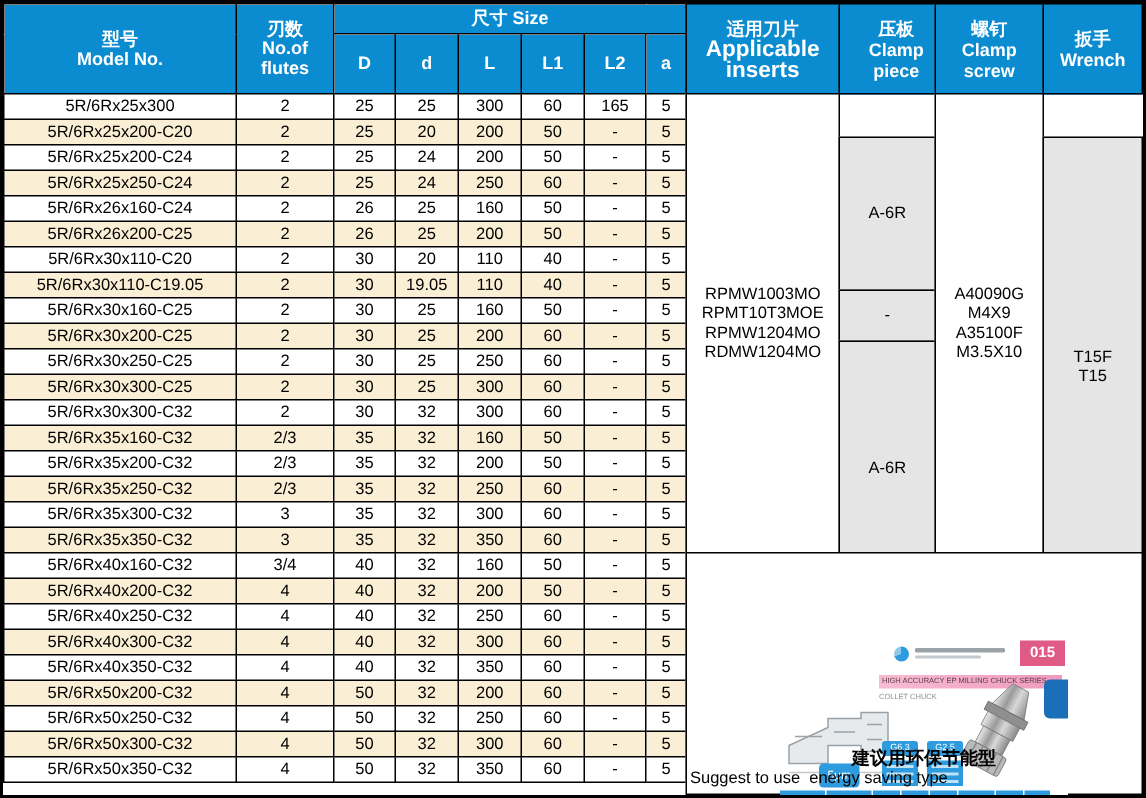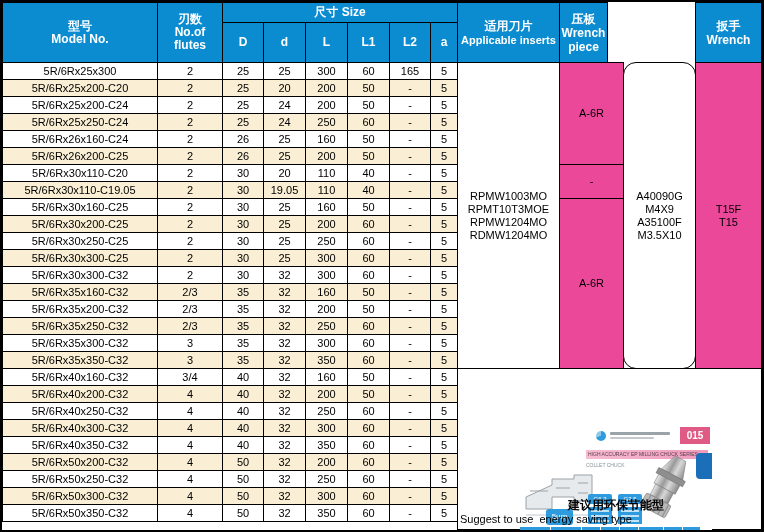--- a/index.html
+++ b/index.html
@@ -23,21 +23,21 @@
   table.spec tbody td{ height:17px; line-height:16px; background:#fff; }
   table.spec tbody tr.alt td{ background:#faefd4; }
   
   .right{ position:absolute; left:455px; top:0; width:305px; height:528px; }
   .rcell{
     position:absolute; border:1px solid #000; background:#fff;
     display:flex; flex-direction:column; align-items:center; justify-content:center;
     font-size:11px; line-height:13px; text-align:center; color:#000;
   }
   .rhead{ background:#0b8cd0; color:#fff; font-weight:bold; font-size:12px; line-height:14px; }
-  .beige{ background:#ec4899; }
+  .beige{ background:#e5e5e5;margin-top:29px; }
   
   .promo{ position:absolute; left:0; top:366px; width:305px; height:162px;
           border:1px solid #000; background:#fff; }
   .card{ position:absolute; left:62px; top:6px; width:192px; height:122px; background:#fff;margin-top:48px; }
   .logo-swirl{ position:absolute; left:76px; top:8px; width:10px; height:10px; border-radius:50%;
                background:conic-gradient(#2d9bdd 0 70%, #8fc9ea 70% 100%); }
   .logo-text{ position:absolute; left:90px; top:9px; width:62px; }
   .logo-text .bar{ height:3px; background:#9aa3a8; margin-bottom:2px; border-radius:1px; }
   .page-badge{ position:absolute; right:2px; top:4px; width:30px; height:17px; background:#e05a86;
                color:#fff; font-weight:bold; font-size:10px; line-height:17px; text-align:center; }
@@ -372,43 +372,47 @@
       <td>-</td>
       <td>5</td>
     </tr>
       </tbody>
   </table>
 
   <div class="right">
 
     <div class="rcell rhead" style="left:0; top:0; width:103px; height:61px;align-items:center;">
       <div>适用刀片</div>
-      <div style="font-size:11px">Applicable inserts</div>
-    </div>
-    <div class="rcell rhead" style="left:102px; top:0; width:49px; height:61px;text-align:center;">
+      <div style="font-size:15px">Applicable inserts</div>
+    </div>
+    <div class="rcell rhead" style="left:102px; top:0; width:77px; height:61px;text-align:center;">
       <div>压板</div>
-      <div style="white-space:normal; width:48px">Wrench piece</div>
+      <div style="white-space:normal; width:48px">Clamp piece</div>
+    </div>
+    <div class="rcell rhead" style="left:166px; top:0; width:73px; height:61px;">
+      <div>螺钉</div>
+      <div style="white-space:normal; width:48px">Clamp screw</div>
     </div>
     <div class="rcell rhead" style="left:238px; top:0; width:67px; height:61px;">
       <div>扳手</div>
       <div>Wrench</div>
     </div>
 
     <div class="rcell" style="left:0; top:60px; width:103px; height:307px;">
       <div>RPMW1003MO</div>
       <div>RPMT10T3MOE</div>
       <div>RPMW1204MO</div>
       <div>RDMW1204MO</div>
     </div>
 
     <div class="rcell beige" style="left:102px; top:60px; width:65px; height:103px;">A-6R</div>
     <div class="rcell beige" style="left:102px; top:162px; width:65px; height:35px;">-</div>
     <div class="rcell beige" style="left:102px; top:196px; width:65px; height:171px;">A-6R</div>
 
-    <div class="rcell" style="left:166px; top:60px; width:73px; height:307px;border-radius:13px;">
+    <div class="rcell" style="left:166px; top:60px; width:73px; height:307px;">
       <div>A40090G</div>
       <div>M4X9</div>
       <div>A35100F</div>
       <div>M3.5X10</div>
     </div>
 
     <div class="rcell beige" style="left:238px; top:60px; width:67px; height:307px;">
       <div>T15F</div>
       <div>T15</div>
     </div>

